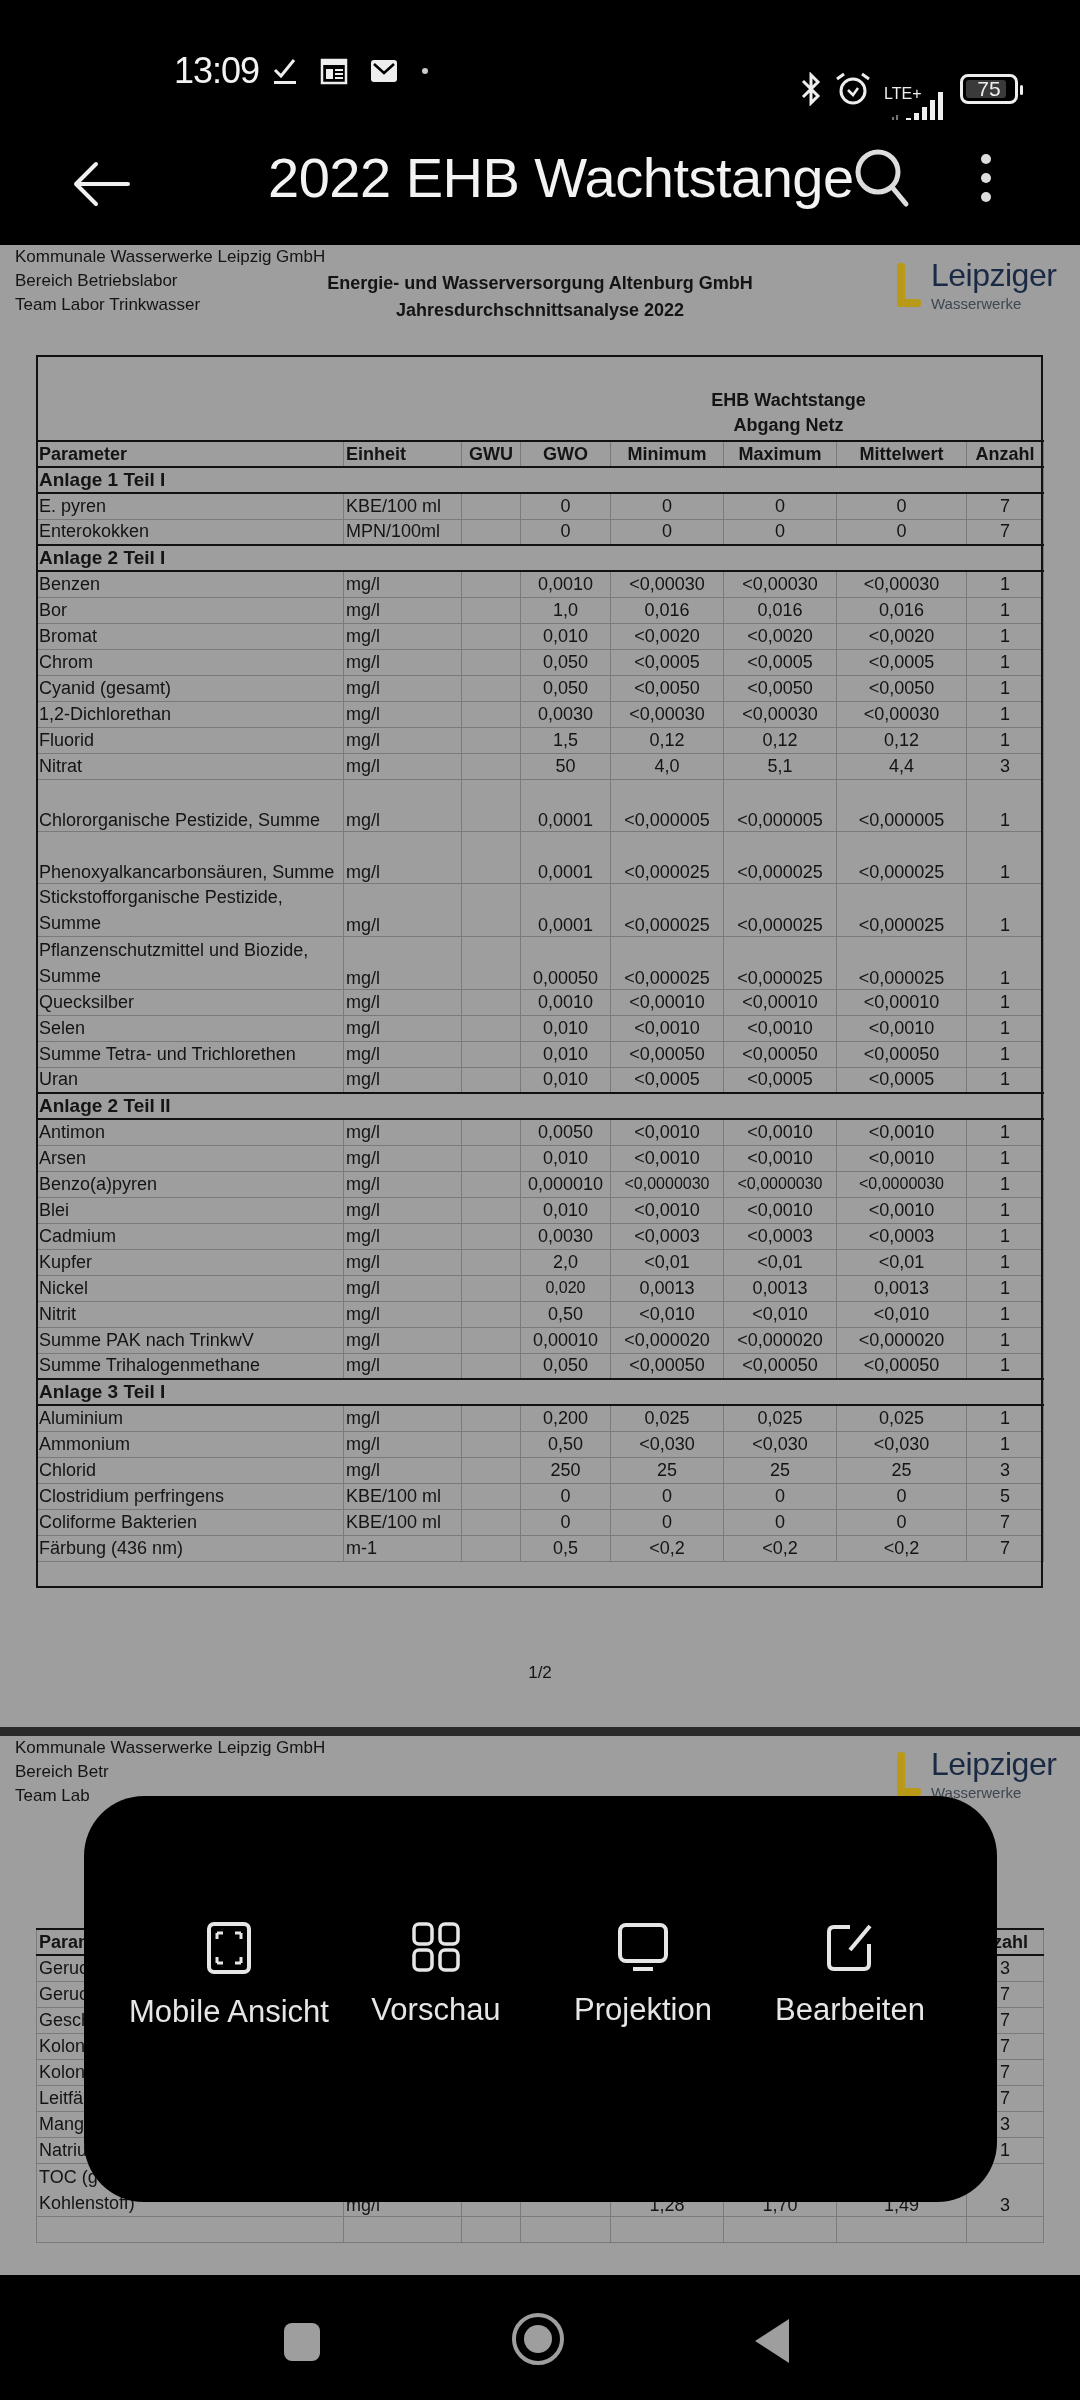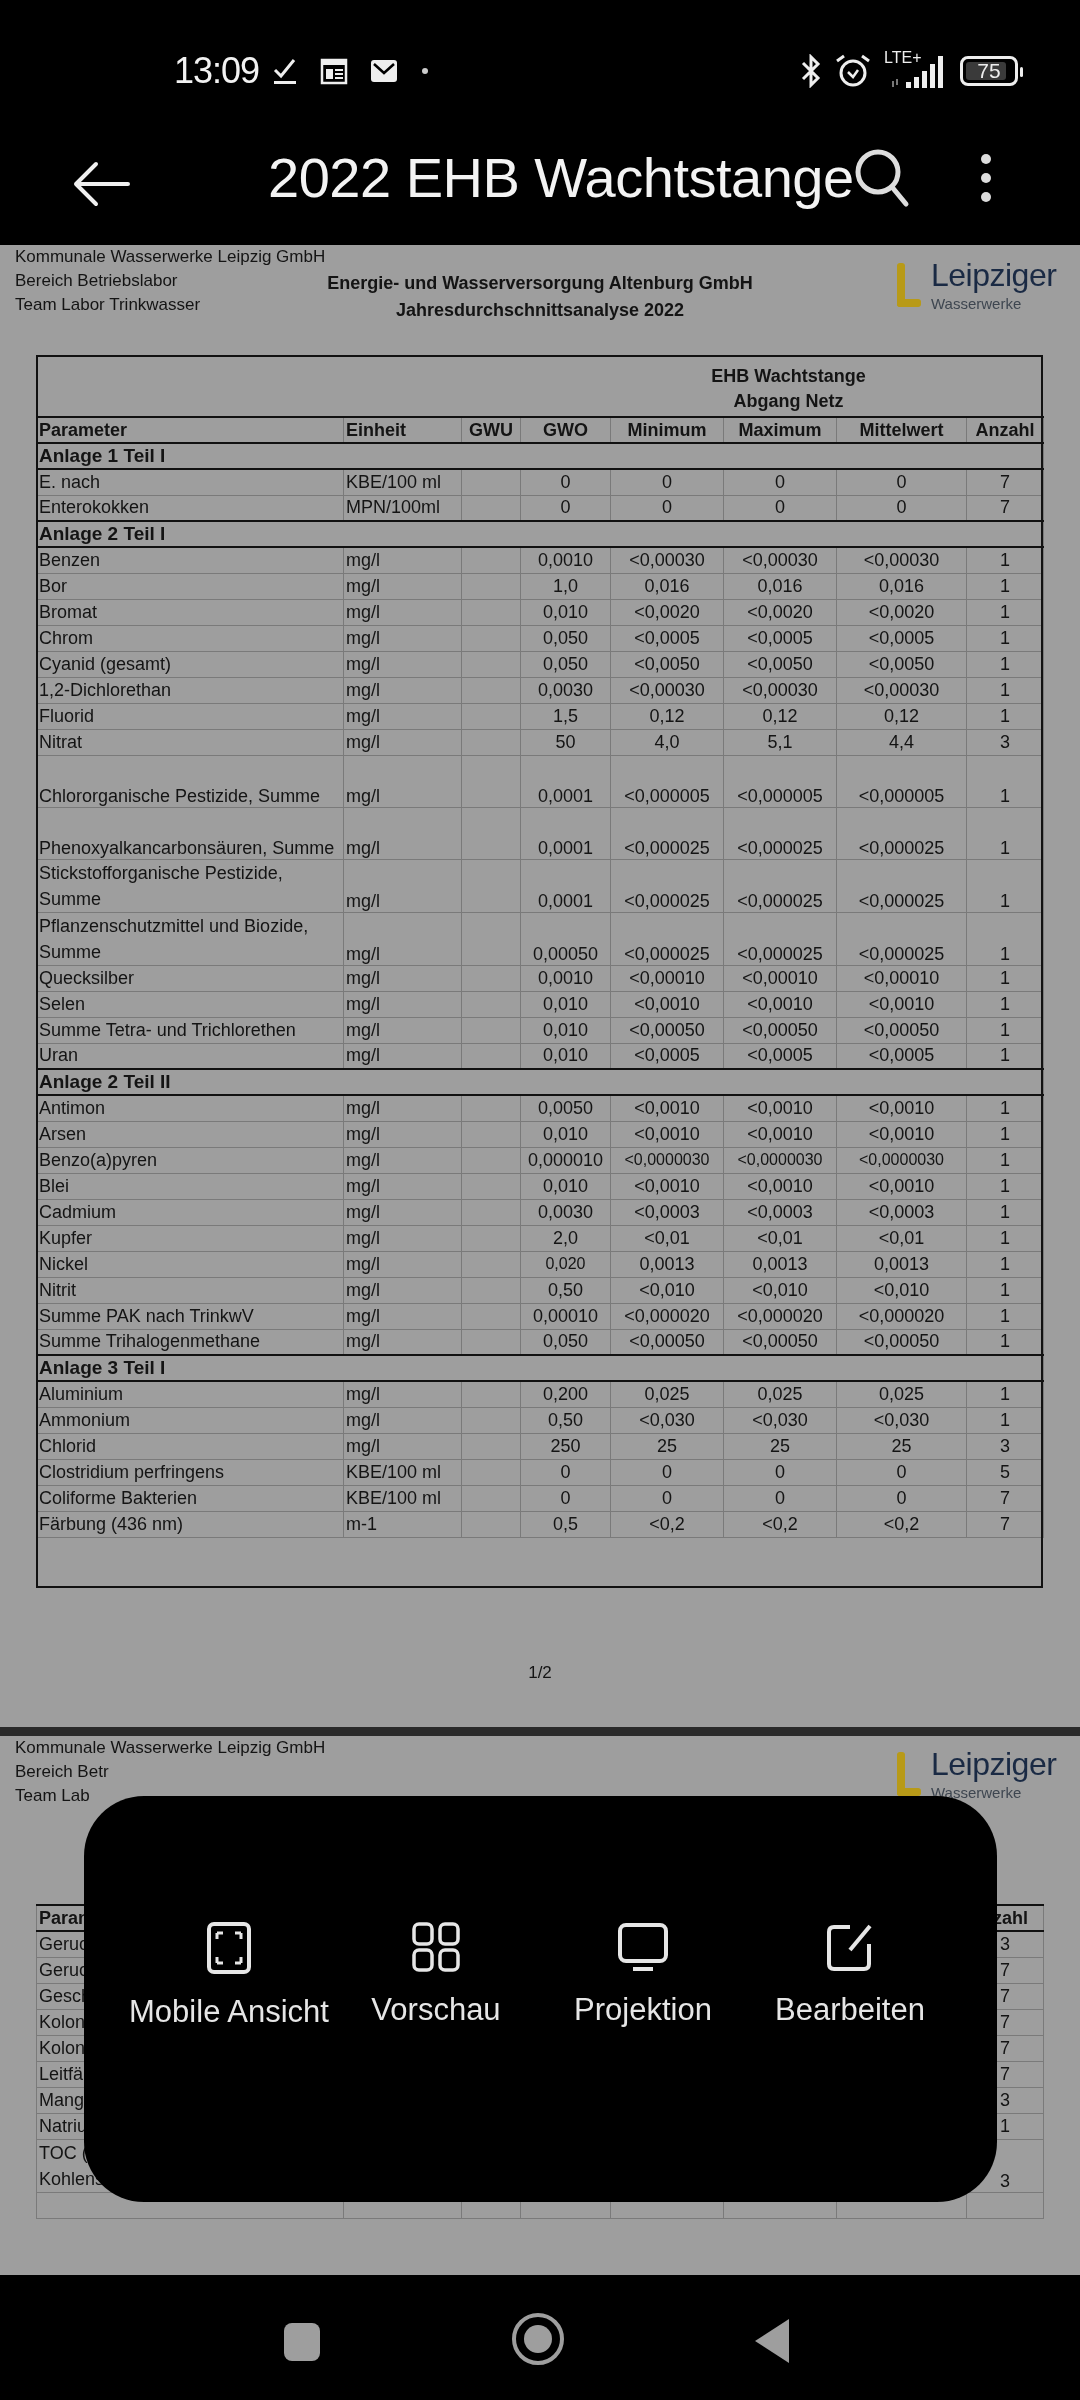--- a/index.html
+++ b/index.html
@@ -35,21 +35,21 @@
   .hdr-center { position: absolute; left: 300px; width: 480px; top: 25px; text-align: center; font-size: 18px; line-height: 27px; font-weight: bold; color: #141414; }
   .logo { position: absolute; left: 893px; top: 12px; width: 170px; height: 60px; }
   .logo .bar-v { position: absolute; left: 4px; top: 6px; width: 8px; height: 44px; background: #b89a18; border-radius: 3px; }
   .logo .bar-h { position: absolute; left: 4px; top: 42px; width: 24px; height: 8px; background: #b89a18; border-radius: 3px; }
   .logo .l1 { position: absolute; left: 38px; top: 0; font-size: 32px; color: #1a2a44; letter-spacing: -0.5px; }
   .logo .l2 { position: absolute; left: 38px; top: 38px; font-size: 15px; color: #3e4650; }
 
   table.data { position: absolute; left: 36px; top: 110px; width: 1007px; border-collapse: collapse; font-size: 18px; color: #141414; table-layout: fixed; }
   table.data td { border: 1px solid #7a7a7a; height: 26px; padding: 0 2px; white-space: nowrap; overflow: hidden; }
   table.data td.num { text-align: center; }
-  table.data tr.toprow td { height: 62px; border: none; vertical-align: bottom; }
+  table.data tr.toprow td { height: 86px; border: none; vertical-align: bottom; }
   table.data tr.colhdr td { font-weight: bold; border-top: 2px solid #111; border-bottom: 2px solid #111; }
   table.data tr.section td { font-weight: bold; font-size: 19px; border-top: 2px solid #111; border-bottom: 2px solid #111; }
   table.data tr.tall td { height: 52px; vertical-align: bottom; }
   table.data td.wrap { white-space: normal; line-height: 26px; }
   .tbl-outer { position: absolute; left: 36px; top: 110px; width: 1007px; border: 2px solid #111; pointer-events: none; }
 
   .pagenum { position: absolute; left: 0; width: 1080px; top: 1418px; text-align: center; font-size: 17px; color: #141414; }
 
   
   .sheet { position: absolute; left: 84px; top: 1796px; width: 913px; height: 406px; background: #000; border-radius: 60px; }
@@ -89,21 +89,21 @@
   <div class="sb-right">
     <svg width="22" height="34" viewBox="0 0 22 34">
         <path d="M3 9 L18 24 L11 31 L11 3 L18 10 L3 25" stroke="#eee" stroke-width="3" fill="none"></path>
       </svg>
     <svg width="38" height="36" viewBox="0 0 38 36">
         <circle cx="19" cy="20" r="12" fill="none" stroke="#eee" stroke-width="3"></circle>
         <path d="M14 19 L19 24 L24 17" stroke="#eee" stroke-width="2.5" fill="none"></path>
         <path d="M3 8 L10 3" stroke="#eee" stroke-width="3"></path>
         <path d="M35 8 L28 3" stroke="#eee" stroke-width="3"></path>
       </svg>
-    <div style="position:relative;width:64px;height:38px;">
+    <div style="position:relative;width:64px;height:38px;margin-top:36px;">
       <span class="lte" style="position:absolute;left:0;top:-2px;color:#eee;">LTE+</span>
       <svg width="64" height="38" viewBox="0 0 64 38" style="position:absolute;left:0;top:0;">
           <rect x="22" y="30" width="5" height="6" fill="#eee"></rect>
           <rect x="30" y="25" width="5" height="11" fill="#eee"></rect>
           <rect x="38" y="19" width="5" height="17" fill="#eee"></rect>
           <rect x="46" y="12" width="5" height="24" fill="#eee"></rect>
           <rect x="54" y="4" width="5" height="32" fill="#eee"></rect>
           <rect x="8" y="29" width="2" height="6" fill="#777"></rect>
           <rect x="12" y="27" width="2" height="6" fill="#777"></rect>
         </svg>
@@ -181,21 +181,21 @@
             <td class="num">GWO</td>
             <td class="num">Minimum</td>
             <td class="num">Maximum</td>
             <td class="num">Mittelwert</td>
             <td class="num">Anzahl</td>
           </tr>
           <tr class="section">
             <td colspan="8">Anlage 1 Teil I</td>
           </tr>
           <tr class="">
-            <td class="">E. nach</td>
+            <td class="">E. pyren</td>
             <td class="">KBE/100 ml</td>
             <td class="num"></td>
             <td class="num" style="font-size: 18px;">0</td>
             <td class="num" style="font-size: 18px;">0</td>
             <td class="num" style="font-size: 18px;">0</td>
             <td class="num" style="font-size: 18px;">0</td>
             <td class="num">7</td>
           </tr>
           <tr class="">
             <td class="">Enterokokken</td>

